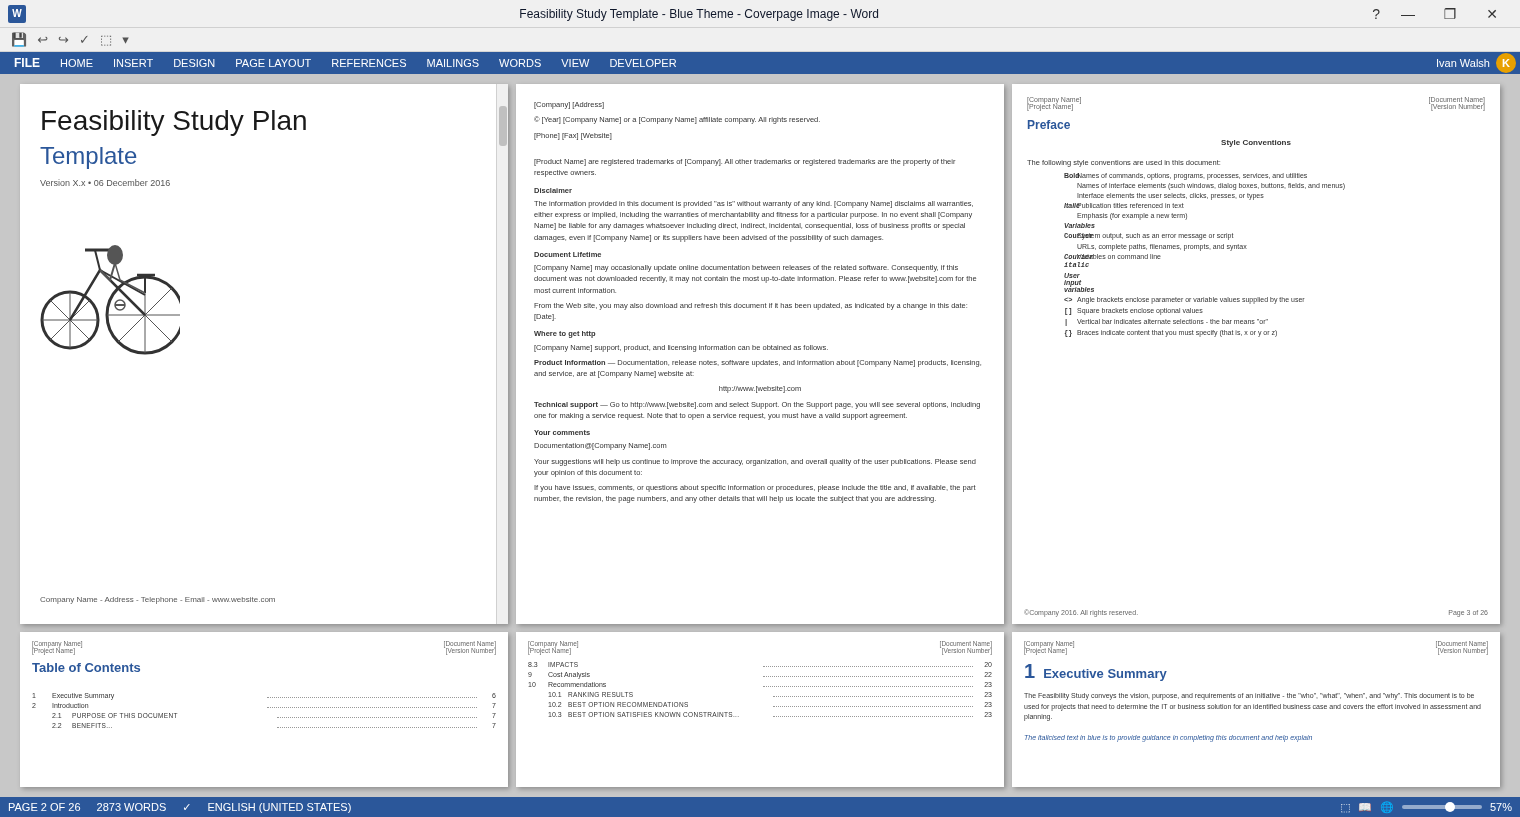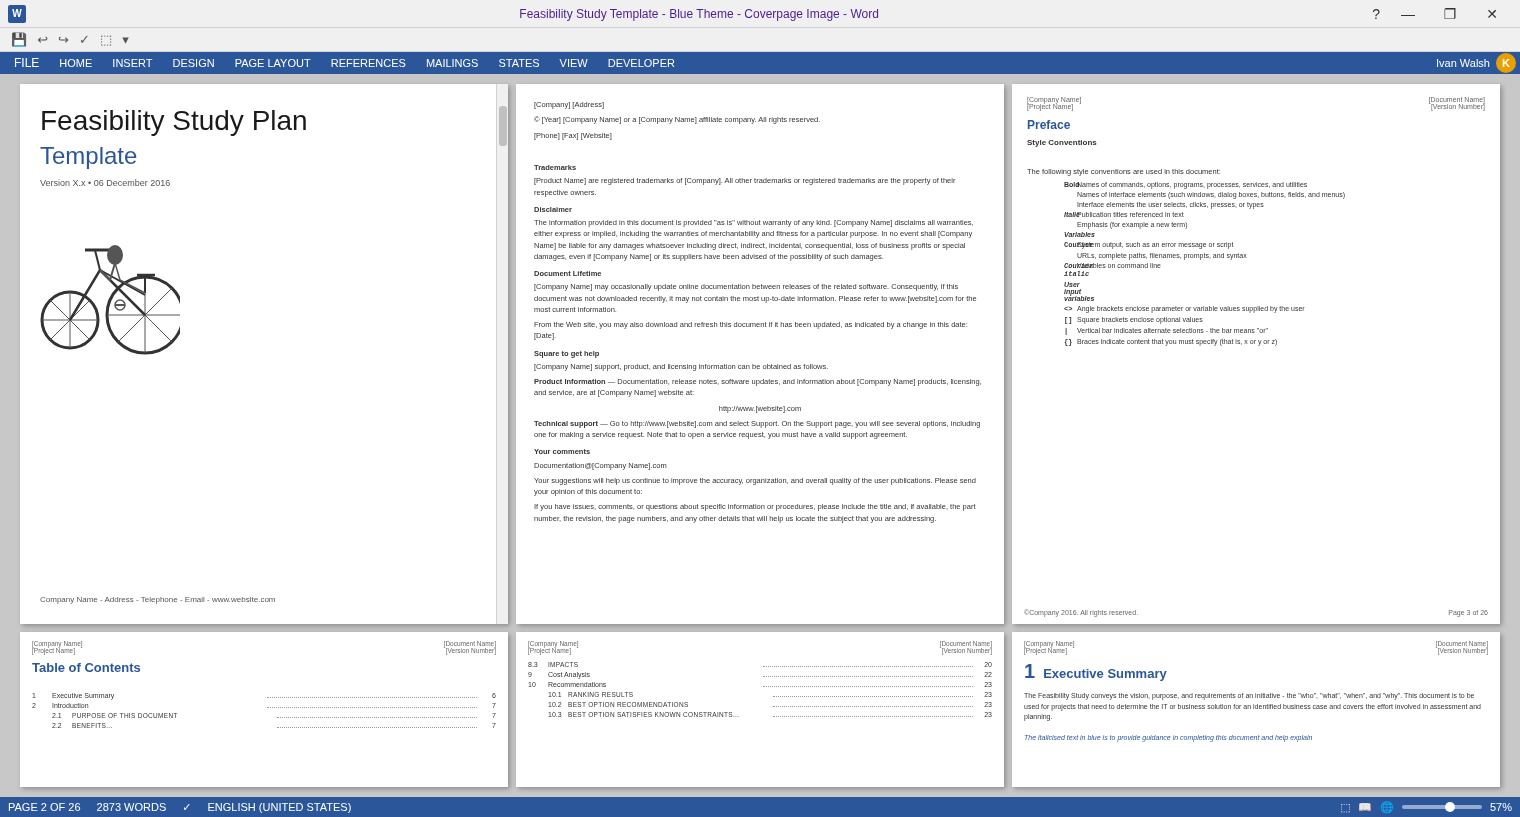--- a/index.html
+++ b/index.html
@@ -9,27 +9,27 @@
     .title-bar {
       background: #f0f0f0;
       height: 28px;
       display: flex;
       align-items: center;
       justify-content: space-between;
       padding: 0 8px;
       border-bottom: 1px solid #d0d0d0;
     }
     .title-bar-left { display: flex; align-items: center; gap: 4px; }
-    .title-bar-center { font-size: 12px; color: #4c1d95; flex: 1; text-align: center; }
+    .title-bar-center { font-size: 12px; color: #0f172a; flex: 1; text-align: center; }
     .title-bar-right { display: flex; align-items: center; gap: 8px; }
     .tb-icon { width: 18px; height: 18px; background: #888; border-radius: 2px; display: inline-flex; align-items: center; justify-content: center; font-size: 10px; color: white; cursor: pointer; }
 
     
     .ribbon { background: #2b579a; height: 22px; display: flex; align-items: center; padding: 0 4px; }
-    .file-btn { background: #2b579a; color: white; font-size: 12px; font-weight: normal; padding: 2px 10px; border: none; cursor: pointer; height: 22px; }
+    .file-btn { background: #2b579a; color: white; font-size: 12px; font-weight: bold; padding: 2px 10px; border: none; cursor: pointer; height: 22px; }
     .ribbon-tab { color: white; font-size: 11px; padding: 3px 10px; cursor: pointer; font-weight: 400; }
     .ribbon-user { margin-left: auto; color: white; font-size: 11px; display: flex; align-items: center; gap: 6px; }
     .user-avatar { width: 20px; height: 20px; background: #e8a000; border-radius: 50%; display: flex; align-items: center; justify-content: center; color: white; font-size: 11px; font-weight: bold; }
 
     
     .qat { background: #f0f0f0; height: 24px; display: flex; align-items: center; padding: 0 8px; gap: 4px; border-bottom: 1px solid #d5d5d5; }
     .qat-icon { font-size: 13px; color: #555; cursor: pointer; padding: 1px 3px; }
 
     
     .main-content { display: flex; flex-direction: column; height: calc(817px - 74px); overflow: hidden; }
@@ -59,21 +59,21 @@
     
     .copyright-page { padding: 15px 18px; font-size: 7.5px; color: #333; line-height: 1.5; }
     .copyright-page .section-title { font-weight: bold; margin: 6px 0 2px; font-size: 7.5px; }
     .copyright-page p { margin-bottom: 4px; }
     .copyright-page .url { text-align: center; display: block; margin: 4px 0; }
 
     
     .preface-page { padding: 12px 15px; font-size: 7.5px; color: #333; }
     .preface-header { display: flex; justify-content: space-between; font-size: 7px; color: #666; margin-bottom: 8px; }
     .preface-title { color: #2b579a; font-size: 12px; font-weight: 700; margin-bottom: 6px; }
-    .preface-subtitle { font-weight: bold; margin-bottom: 20px; font-size: 8px; }
+    .preface-subtitle { font-weight: bold; margin-bottom: 11px; font-size: 8px; text-align: center; }
     .preface-item { display: flex; margin: 3px 0; font-size: 7px; }
     .preface-badge { font-weight: bold; width: 50px; min-width: 50px; padding-left: 37px; }
     .preface-desc { color: #333; }
     .preface-bold { font-weight: bold; }
     .preface-italic { font-style: italic; }
     .preface-courier { font-family: 'Courier New', monospace; }
 
     
     .toc-page { padding: 8px 12px; font-size: 7px; color: #333; }
     .toc-header { display: flex; justify-content: space-between; font-size: 6.5px; color: #666; margin-bottom: 6px; }
@@ -133,21 +133,21 @@
   </div>
 
   <div class="ribbon">
     <button class="file-btn">FILE</button>
     <span class="ribbon-tab">HOME</span>
     <span class="ribbon-tab">INSERT</span>
     <span class="ribbon-tab">DESIGN</span>
     <span class="ribbon-tab">PAGE LAYOUT</span>
     <span class="ribbon-tab">REFERENCES</span>
     <span class="ribbon-tab">MAILINGS</span>
-    <span class="ribbon-tab">STATES</span>
+    <span class="ribbon-tab">WORDS</span>
     <span class="ribbon-tab">VIEW</span>
     <span class="ribbon-tab">DEVELOPER</span>
     <div class="ribbon-user">
       <span>Ivan Walsh</span>
       <div class="user-avatar">K</div>
     </div>
   </div>
 </div>
 
 <div class="main-content">
@@ -204,28 +204,27 @@
             <div class="scrollbar-thumb"></div>
           </div>
       </div>
 
       <div class="page">
         <div class="copyright-page">
           <p>[Company] [Address]</p>
           <p>© [Year] [Company Name] or a [Company Name] affiliate company. All rights reserved.</p>
           <p>[Phone] [Fax] [Website]</p>
           <br>
-          <div class="section-title">Trademarks</div>
           <p>[Product Name] are registered trademarks of [Company]. All other trademarks or registered trademarks are the property of their respective owners.</p>
           <div class="section-title">Disclaimer</div>
           <p>The information provided in this document is provided "as is" without warranty of any kind. [Company Name] disclaims all warranties, either express or implied, including the warranties of merchantability and fitness for a particular purpose. In no event shall [Company Name] be liable for any damages whatsoever including direct, indirect, incidental, consequential, loss of business profits or special damages, even if [Company Name] or its suppliers have been advised of the possibility of such damages.</p>
           <div class="section-title">Document Lifetime</div>
           <p>[Company Name] may occasionally update online documentation between releases of the related software. Consequently, if this document was not downloaded recently, it may not contain the most up-to-date information. Please refer to www.[website].com for the most current information.</p>
           <p>From the Web site, you may also download and refresh this document if it has been updated, as indicated by a change in this date: [Date].</p>
-          <div class="section-title">Square to get help</div>
+          <div class="section-title">Where to get http</div>
           <p>[Company Name] support, product, and licensing information can be obtained as follows.</p>
           <p><strong>Product Information</strong> <span>— Documentation, release notes, software updates, and information about [Company Name] products, licensing, and service, are at [Company Name] website at:</span></p>
           <span class="url">http://www.[website].com</span>
           <p><strong>Technical support</strong> <span>— Go to http://www.[website].com and select Support. On the Support page, you will see several options, including one for making a service request. Note that to open a service request, you must have a valid support agreement.</span></p>
           <div class="section-title">Your comments</div>
           <p>Documentation@[Company Name].com</p>
           <p>Your suggestions will help us continue to improve the accuracy, organization, and overall quality of the user publications. Please send your opinion of this document to:</p>
           <p>If you have issues, comments, or questions about specific information or procedures, please include the title and, if available, the part number, the revision, the page numbers, and any other details that will help us locate the subject that you are addressing.</p>
         </div>
       </div>

